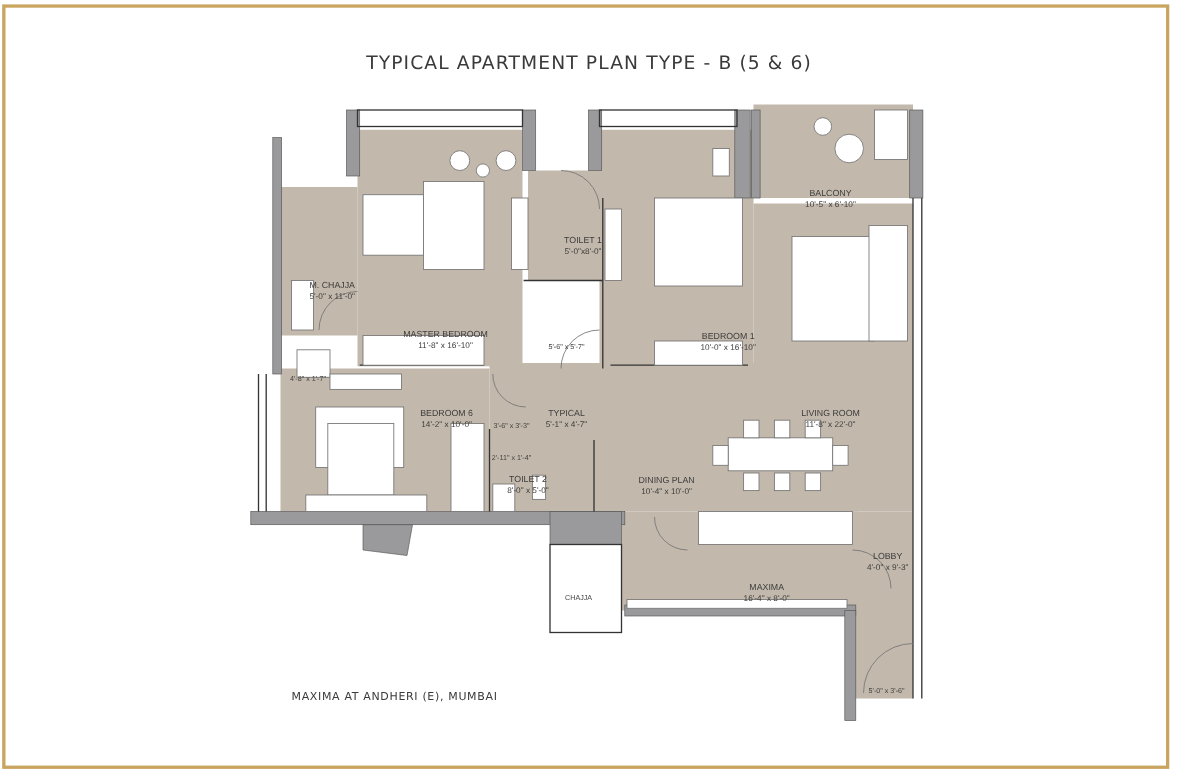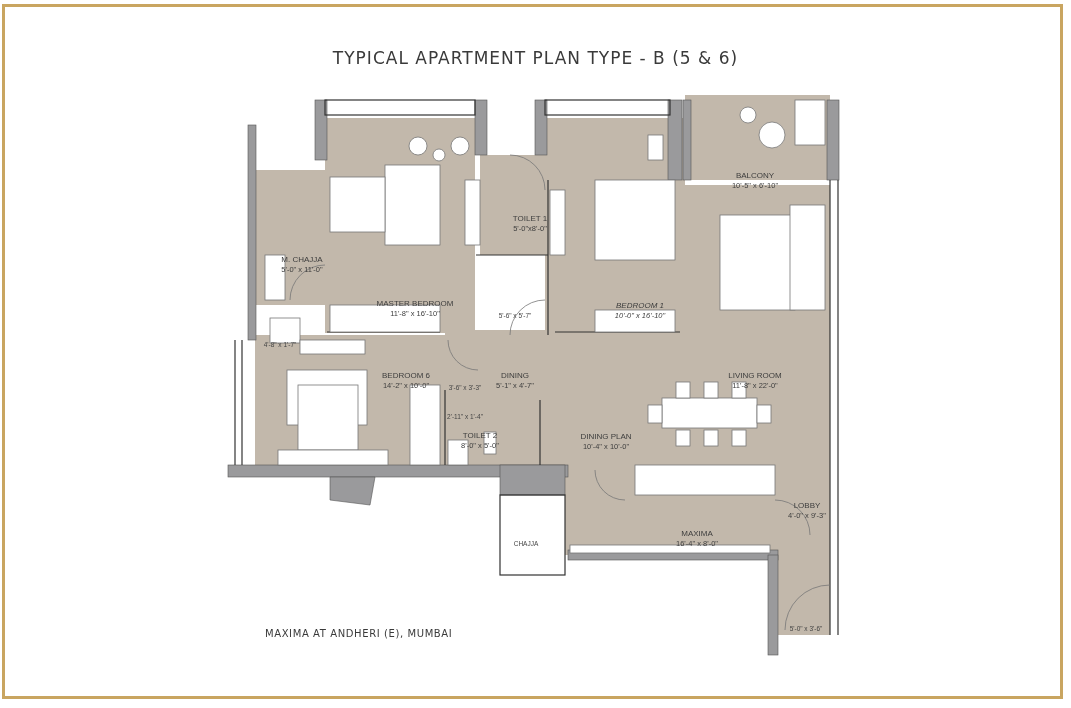--- a/index.html
+++ b/index.html
@@ -116,27 +116,27 @@
     <path d="M290,300 A35,35 0 0 1 325,265"></path>
     <path d="M510,335 A35,35 0 0 1 545,300"></path>
     <path d="M448,340 A30,30 0 0 0 478,370"></path>
     <path d="M595,470 A30,30 0 0 0 625,500"></path>
     <path d="M775,500 A35,35 0 0 1 810,535"></path>
     <path d="M785,630 A45,45 0 0 1 830,585"></path>
     <path d="M510,155 A35,35 0 0 1 545,190"></path>
   </g>
 </svg>
 
-<div class="lbl" style="left:415px;top:280px;"><span>MASTER BEDROOM</span><span class="d">11'-8" x 16'-10"</span></div>
+<div class="lbl" style="left:405px;top:280px;"><span>MASTER BEDROOM</span><span class="d">11'-8" x 16'-10"</span></div>
 <div class="lbl" style="left:302px;top:236px;"><span>M. CHAJJA</span><span class="d">5'-0" x 11'-0"</span></div>
 <div class="lbl" style="left:530px;top:195px;"><span>TOILET 1</span><span class="d">5'-0"x8'-0"</span></div>
-<div class="lbl" style="left:640px;top:282px;font-style:italic;"><span>BEDROOM 1</span><span class="d">10'-0" x 16'-10"</span></div>
+<div class="lbl" style="left:662px;top:282px;"><span>BEDROOM 1</span><span class="d">10'-0" x 16'-10"</span></div>
 <div class="lbl" style="left:755px;top:152px;"><span>BALCONY</span><span class="d">10'-5" x 6'-10"</span></div>
 <div class="lbl" style="left:406px;top:352px;"><span>BEDROOM 6</span><span class="d">14'-2" x 10'-0"</span></div>
-<div class="lbl" style="left:515px;top:352px;"><span>DINING</span><span class="d">5'-1" x 4'-7"</span></div>
+<div class="lbl" style="left:515px;top:352px;"><span>TYPICAL</span><span class="d">5'-1" x 4'-7"</span></div>
 <div class="lbl" style="left:480px;top:412px;"><span>TOILET 2</span><span class="d">8'-0" x 5'-0"</span></div>
 <div class="lbl" style="left:755px;top:352px;"><span>LIVING ROOM</span><span class="d">11'-8" x 22'-0"</span></div>
 <div class="lbl" style="left:606px;top:413px;"><span>DINING PLAN</span><span class="d">10'-4" x 10'-0"</span></div>
 <div class="lbl" style="left:697px;top:510px;"><span>MAXIMA</span><span class="d">16'-4" x 8'-0"</span></div>
 <div class="lbl" style="left:807px;top:482px;"><span>LOBBY</span><span class="d">4'-0" x 9'-3"</span></div>
 <div class="lbl small" style="left:526px;top:520px;">CHAJJA</div>
 
 <div class="lbl small" style="left:280px;top:321px;">4'-8" x 1'-7"</div>
 <div class="lbl small" style="left:515px;top:292px;">5'-6" x 5'-7"</div>
 <div class="lbl small" style="left:465px;top:364px;">3'-6" x 3'-3"</div>

